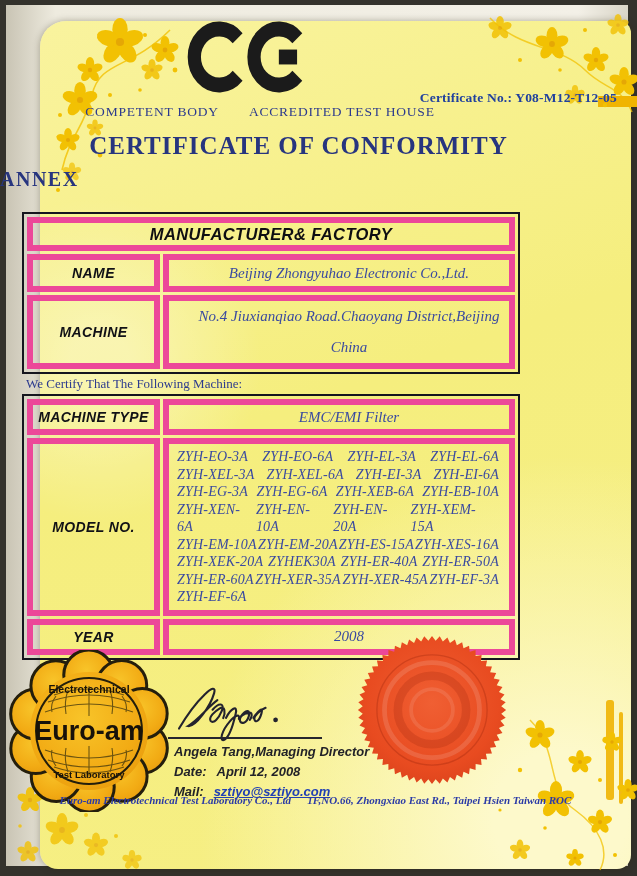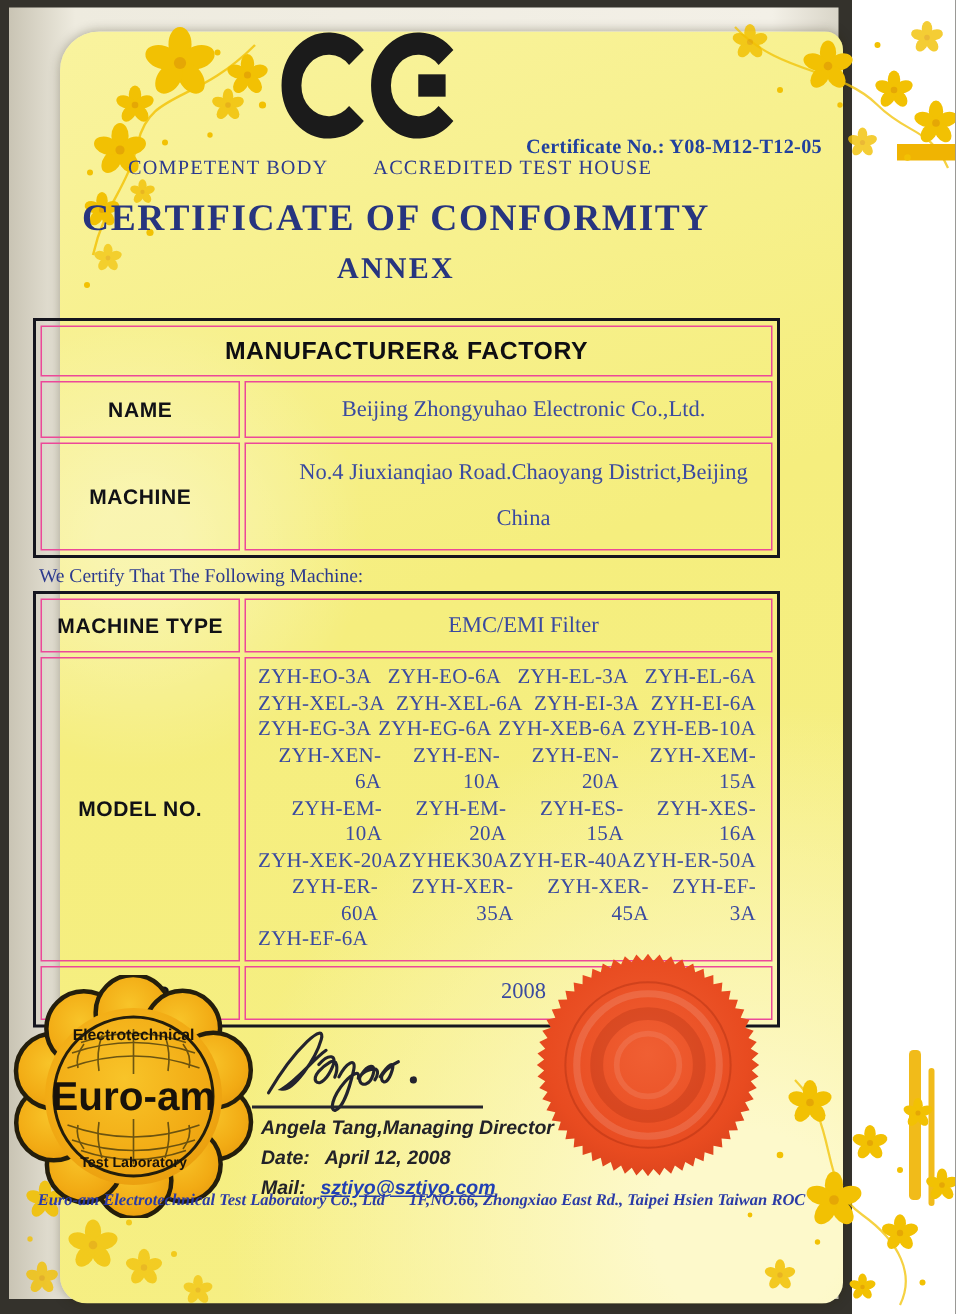--- a/index.html
+++ b/index.html
@@ -1,49 +1,49 @@
 <!DOCTYPE html>
 <html style="--sheet-yellow: #f6ef85; --gold: #f2c103; --navy: #2c3a8e; --content-blue: #3a4aa0; --ink: #1a1a20; --seal-red: #e9512a; --badge-gold: #f2ab14;"><head>
 <meta charset="utf-8">
 <style>
   :root{
     --sheet-yellow:#f6ef85; --gold:#f2c103; --navy:#2c3a8e; --content-blue:#3a4aa0;
     --ink:#1a1a20; --seal-red:#e9512a; --badge-gold:#f2ab14;
   }
   *{margin:0;padding:0;box-sizing:border-box;}
   body{width:637px;height:876px;overflow:hidden;font-family:"Liberation Serif",serif;}
-  .photo{position:relative;width:568px;height:876px;background:#34322c;}
+  .photo{position:relative;width:637px;height:876px;background:#34322c;}
   .paper-margin{position:absolute;left:6px;top:5px;right:9px;bottom:10px;
     background:linear-gradient(90deg,#c9c4b4,#eeebdf 8%,#f3f0e7 92%,#d9d5c8);}
   .sheet{position:absolute;left:40px;top:21px;right:6px;bottom:7px;
     border-radius:26px 12px 14px 18px;
     background:
       radial-gradient(circle at 88% 94%, #fdf9cb 0 7%, rgba(253,249,203,0) 38%),
       radial-gradient(circle at 10% 40%, rgba(255,255,255,.35) 0 4%, rgba(255,255,255,0) 22%),
       linear-gradient(160deg,#f9f39e,#f5ee7e 45%,var(--sheet-yellow));
     box-shadow:0 0 7px rgba(40,35,10,.35);}
   .deco{position:absolute;inset:0;pointer-events:none;}
   .content{position:absolute;inset:0;}
 
   .ce{position:absolute;left:186px;top:16px;width:126px;height:82px;}
   .cert-no{position:absolute;top:90px;right:20px;font-size:13.5px;font-weight:bold;
     color:#21419e;letter-spacing:.2px;}
   .bodies{position:absolute;top:104px;left:40px;width:440px;display:flex;
     justify-content:center;gap:30px;font-size:13.5px;color:var(--navy);letter-spacing:.8px;}
   .title{position:absolute;top:132px;left:0;right:40px;text-align:center;font-size:25px;
     font-weight:bold;color:#27357f;letter-spacing:1px;}
-  .subtitle{position:absolute;top:168px;left:0;right:40px;text-align:center;font-size:20px;
+  .subtitle{position:absolute;top:168px;left:0;right:40px;font-size:20px;
     font-weight:bold;color:#27357f;letter-spacing:1.5px;}
 
   .tbl{position:absolute;left:22px;width:498px;border:2px solid #15151e;padding:3px;
     display:grid;grid-template-columns:133px 1fr;gap:3px;}
   .tbl-1{top:212px;}
   .tbl-2{top:394px;}
-  .cell{border:1px solid #ec4899;display:flex;align-items:center;justify-content:center;
-    text-align:right;}
+  .cell{border:6px solid #ec4899;display:flex;align-items:center;justify-content:center;
+    text-align:left;font-style:italic;}
   .cell.span2{grid-column:1/3;}
   .lbl{font-family:"Liberation Sans",sans-serif;font-weight:bold;font-size:14px;
     color:#111116;letter-spacing:.4px;}
   .tbl-head{font-family:"Liberation Sans",sans-serif;font-weight:bold;font-size:16.5px;
     color:#0e0e12;letter-spacing:.4px;min-height:34px;}
   .val{font-size:15px;color:var(--content-blue);padding-left:20px;}
   .h38{min-height:38px;} .h36{min-height:36px;} .h72{min-height:72px;}
   .addr{flex-direction:column;justify-content:center;line-height:31px;}
   .certify{position:absolute;left:26px;top:376px;font-size:13px;color:var(--navy);}
 

